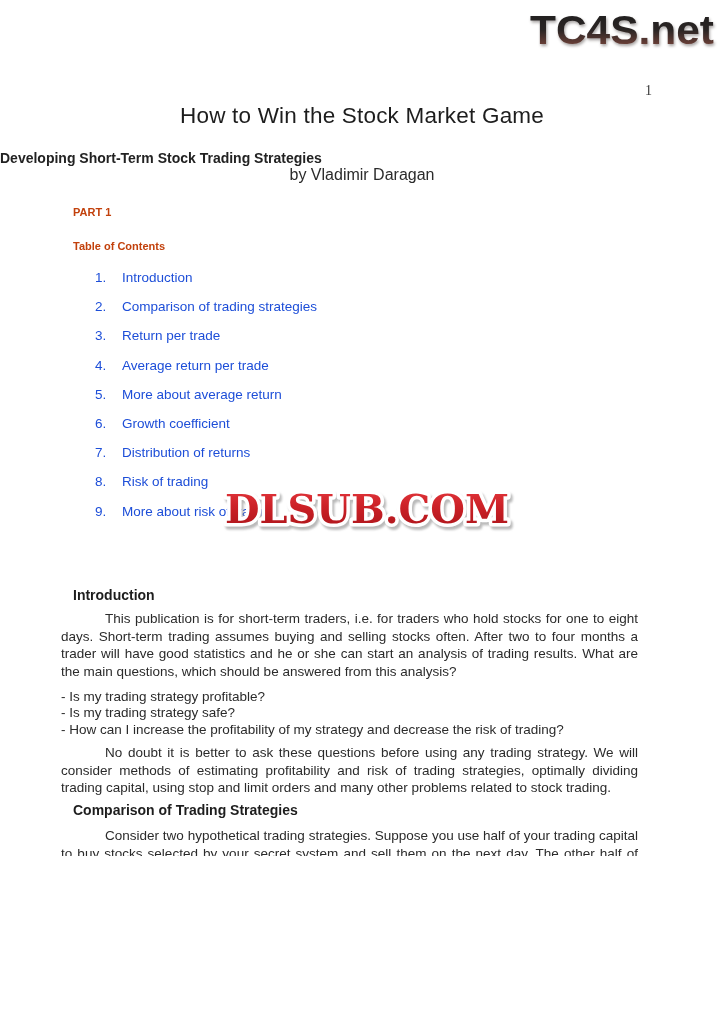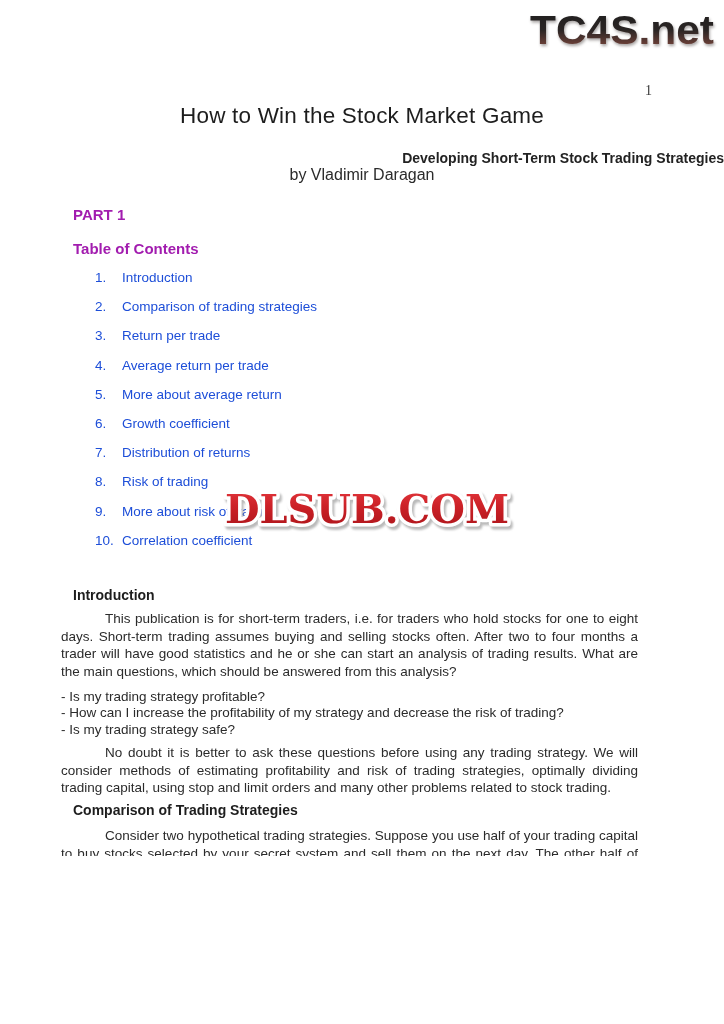--- a/index.html
+++ b/index.html
@@ -36,39 +36,39 @@
     text-align: center;
     font-size: 22.5px;
     font-weight: normal;
     letter-spacing: 0.2px;
     color: #1d1d1d;
   }
   .doc-subtitle {
     top: 150px;
     left: 0;
     width: 724px;
-    text-align: right;
+    text-align: left;
     font-size: 14px;
     font-weight: bold;
     color: #222;
   }
   .doc-byline {
     top: 166px;
     left: 0;
     width: 724px;
     text-align: center;
     font-size: 16px;
     color: #2b2b2b;
   }
 
   
   .h-big {
-    font-size: 15px;
-    font-weight: bold;
-    color: #a21caf;
+    font-size: 11px;
+    font-weight: bold;
+    color: #c2410c;
   }
   .h-section {
     font-size: 14px;
     font-weight: bold;
     color: #1d1d1d;
   }
   .part-label   { top: 206px; left: 73px; }
   .toc-heading  { top: 240px; left: 73px; }
 
   
@@ -152,30 +152,29 @@
   <ol class="abs toc-list">
     <li><span class="toc-num">1.</span><span>Introduction</span></li>
     <li><span class="toc-num">2.</span><span>Comparison of trading strategies</span></li>
     <li><span class="toc-num">3.</span><span>Return per trade</span></li>
     <li><span class="toc-num">4.</span><span>Average return per trade</span></li>
     <li><span class="toc-num">5.</span><span>More about average return</span></li>
     <li><span class="toc-num">6.</span><span>Growth coefficient</span></li>
     <li><span class="toc-num">7.</span><span>Distribution of returns</span></li>
     <li><span class="toc-num">8.</span><span>Risk of trading</span></li>
     <li><span class="toc-num">9.</span><span>More about risk of trading</span></li>
-    <li><span class="toc-num">10.</span><span>Correlation coefficient</span></li>
   </ol>
 
   <div class="abs h-section intro-heading">Introduction</div>
   <div class="abs body-block indent intro-para1">This publication is for short-term traders, i.e. for traders who hold stocks for one to eight days. Short-term trading assumes buying and selling stocks often. After two to four months a trader will have good statistics and he or she can start an analysis of trading results. What are the main questions, which should be answered from this analysis?</div>
 
   <div class="abs body-block question-list">
     <div>- Is my trading strategy profitable?</div>
+    <div>- Is my trading strategy safe?</div>
     <div>- How can I increase the profitability of my strategy and decrease the risk of trading?</div>
-    <div>- Is my trading strategy safe?</div>
   </div>
 
   <div class="abs body-block indent intro-para2">No doubt it is better to ask these questions before using any trading strategy. We will consider methods of estimating profitability and risk of trading strategies, optimally dividing trading capital, using stop and limit orders and many other problems related to stock trading.</div>
 
   <div class="abs h-section comparison-heading">Comparison of Trading Strategies</div>
   <div class="abs body-block indent comparison-para1">Consider two hypothetical trading strategies. Suppose you use half of your trading capital to buy stocks selected by your secret system and sell them on the next day. The other half of your capital you use to sell short some specific stocks and close positions on the next day.</div>
 
   <div class="abs watermark">
     <svg class="wm-svg" width="296" height="54" viewBox="0 0 296 54" aria-hidden="true">
       <defs>

